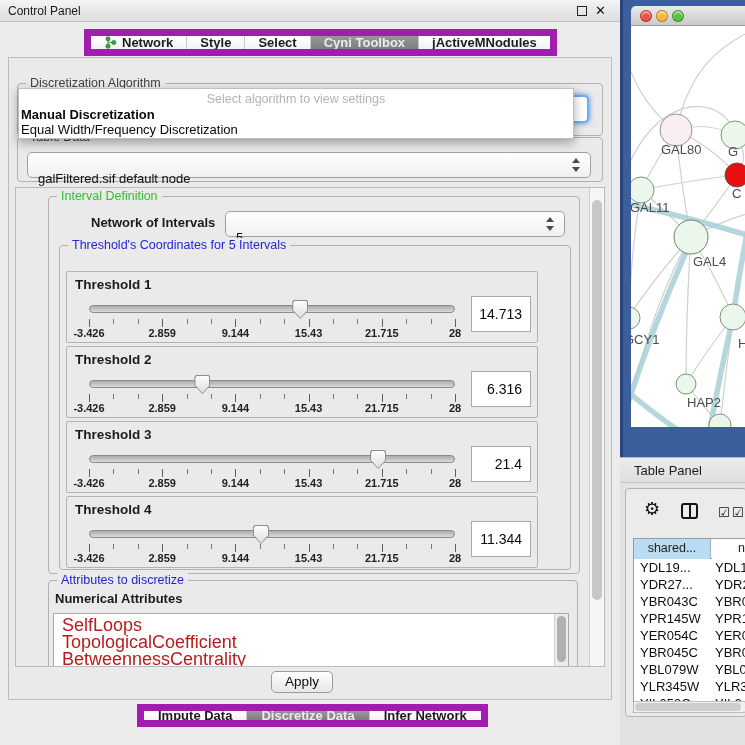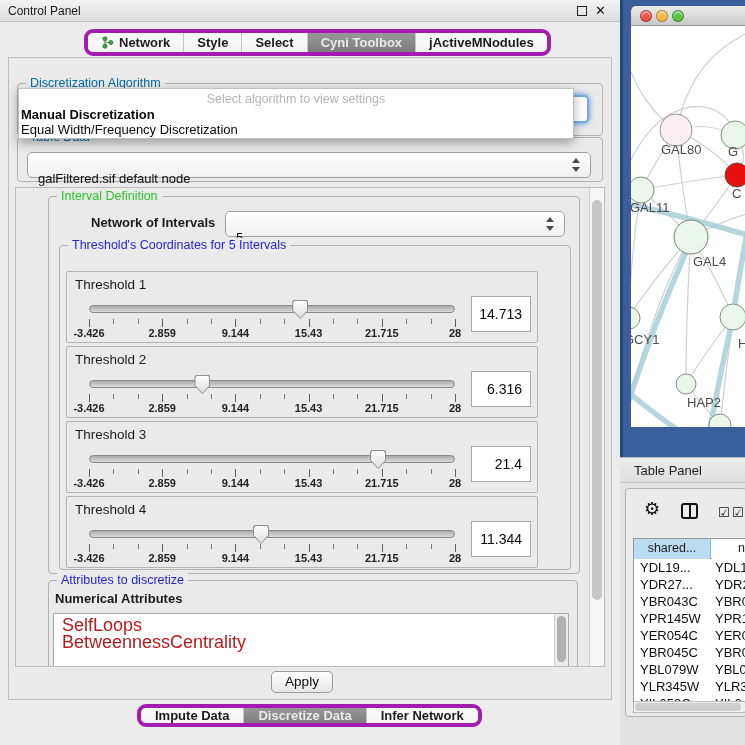--- a/index.html
+++ b/index.html
@@ -7,31 +7,31 @@
   body{font-family:"Liberation Sans","DejaVu Sans",sans-serif;background:#ececec;position:relative;overflow:hidden;color:#1b1b1b}
 
   
   #left-panel{position:absolute;left:0;top:0;width:620px;height:745px;background:#ececec}
   #titlebar{position:absolute;left:0;top:0;width:740px;height:22px;background:linear-gradient(#f3f3f3,#dedede);border-bottom:1px solid #c0c0c0}
   #titlebar .title{position:absolute;left:8px;top:0;line-height:22px;font-size:12px;color:#1a1a1a}
   #float-btn{position:absolute;left:577px;top:6px;width:10px;height:10px;border:1.5px solid #222;background:transparent}
   #close-btn{position:absolute;left:595px;top:3px;font-size:13px;font-weight:bold;color:#111;line-height:16px}
 
   
-  .tabgroup{position:absolute;display:inline-flex;border:4px solid #a21caf;border-radius:9px;overflow:hidden;background:#fca5a5;height:27px}
+  .tabgroup{position:absolute;display:inline-flex;border:7px solid #a21caf;border-radius:0;overflow:hidden;background:#fca5a5;height:27px}
   #top-tabs{left:84px;top:29px}
   .tab{display:flex;align-items:center;gap:5px;padding:0 13px;font-size:13px;font-weight:bold;color:#1c1c1c;background:linear-gradient(#ffffff,#f2f2f2);border-right:1px solid #c6c6c6;cursor:default;white-space:nowrap}
   .tab:last-child{border-right:none}
   .tab.selected{background:linear-gradient(#989898,#7d7d7d);color:#ebebeb}
 
   
   #content{position:absolute;left:8px;top:57px;width:604px;height:643px;background:#eaeaea;border:1px solid #bdbdbd}
   .groupbox{position:absolute;border:1px solid #b1b1b1;border-radius:4px}
   .grouptitle{position:absolute;top:-8px;left:8px;background:#eaeaea;padding:0 4px;font-size:12.5px;white-space:nowrap}
-  .gt-black{color:#0369a1}.gt-green{color:#2fc22f}.gt-blue{color:#2525d0}
+  .gt-black{color:#404040}.gt-green{color:#2fc22f}.gt-blue{color:#2525d0}
 
   #group-algo{left:8px;top:25px;width:586px;height:53px}
   #combo-algo{position:absolute;left:18px;top:37px;width:562px;height:28px;background:#fff;border:2px solid #74aae6;border-radius:5px;box-shadow:0 0 5px 1px rgba(90,150,230,.85);z-index:4}
   #algo-popup{position:absolute;left:9px;top:30px;width:556px;height:51px;background:#fff;border:1px solid #bfbfbf;box-shadow:0 4px 10px rgba(0,0,0,.33);z-index:10}
   #algo-popup .ph{display:block;text-align:center;font-size:12.5px;color:#b3b3b3;padding-top:3px;line-height:15px}
   #algo-popup .opt{display:block;font-size:13px;line-height:15px;padding-left:2px;color:#090909}
   #algo-popup .opt.bold{font-weight:bold}
 
   #group-tabledata{left:8px;top:79px;width:586px;height:45px}
   .combo{position:absolute;background:linear-gradient(#ffffff,#f0f0f0);border:1px solid #a0a0a0;border-radius:5px;font-size:13px;color:#111}
@@ -46,21 +46,21 @@
   #viewport{position:absolute;left:6px;top:129px;width:590px;height:480px;border:1px solid #bcbcbc;background:#eaeaea;overflow:hidden}
   #vscroll{position:absolute;right:0;top:0;width:15px;height:478px;background:#f6f6f6;border-left:1px solid #cfcfcf}
   #vscroll .thumbv{position:absolute;left:2px;top:12px;width:10px;height:400px;background:#c7c7c7;border-radius:6px}
 
   #group-interval{left:32px;top:8px;width:532px;height:378px}
   #noi-label{position:absolute;left:42px;top:18px;font-size:13px;font-weight:bold}
   #combo-noi{left:176px;top:14px;width:340px;height:26px}
   #group-thresholds{left:10px;top:48px;width:512px;height:325px}
   #th-container{position:absolute;left:6px;top:25px;width:472px}
   .th-panel{position:relative;width:472px;height:72px;border:1px solid #b3b3b3;border-radius:2px;margin-bottom:3px;background:#eaeaea}
-  .th-label{position:absolute;left:8px;top:5px;font-size:13.5px;font-weight:normal}
+  .th-label{position:absolute;left:8px;top:5px;font-size:13.5px;font-weight:bold}
   .slider{position:absolute;left:22px;top:28px;width:366px;height:19px}
   .track{position:absolute;left:0;right:0;top:5px;height:8px;border:1px solid #8c8c8c;border-radius:4px;background:linear-gradient(#ababab,#dadada)}
   .thumb{position:absolute;top:0;width:16px;height:19px}
   .thumb::before{content:"";position:absolute;inset:0;background:#8f8f8f;clip-path:polygon(8% 0,92% 0,100% 12%,100% 55%,50% 100%,0 55%,0 12%)}
   .thumb::after{content:"";position:absolute;inset:1px;background:linear-gradient(#fdfdfd,#dedede);clip-path:polygon(8% 0,92% 0,100% 12%,100% 55%,50% 100%,0 55%,0 12%)}
   .ticks{position:absolute;left:22px;top:47px;width:366px;height:9px}
   .tick{position:absolute;top:0;width:1px;height:5px;background:#777}
   .tick.major{height:8px;background:#5f5f5f}
   .ticklabels{position:absolute;left:22px;top:55px;width:366px;height:13px}
   .ticklabels span{position:absolute;transform:translateX(-50%);font-size:11px;font-weight:bold;color:#222;white-space:nowrap}
@@ -311,20 +311,21 @@
             </div>
         </div>
       </div>
 
       <div class="groupbox" id="group-attrs">
         <span class="grouptitle gt-blue">Attributes to discretize</span>
         <span id="attrs-sub">Numerical Attributes</span>
         <div id="attr-list">
 
         <div class="item">SelfLoops</div>
+            <div class="item">TopologicalCoefficient</div>
             <div class="item">BetweennessCentrality</div>
             <div id="attr-scroll">
               <div class="thumbv"></div>
             </div>
           </div>
       </div>
 
       <div id="vscroll">
           <div class="thumbv"></div>
         </div>

